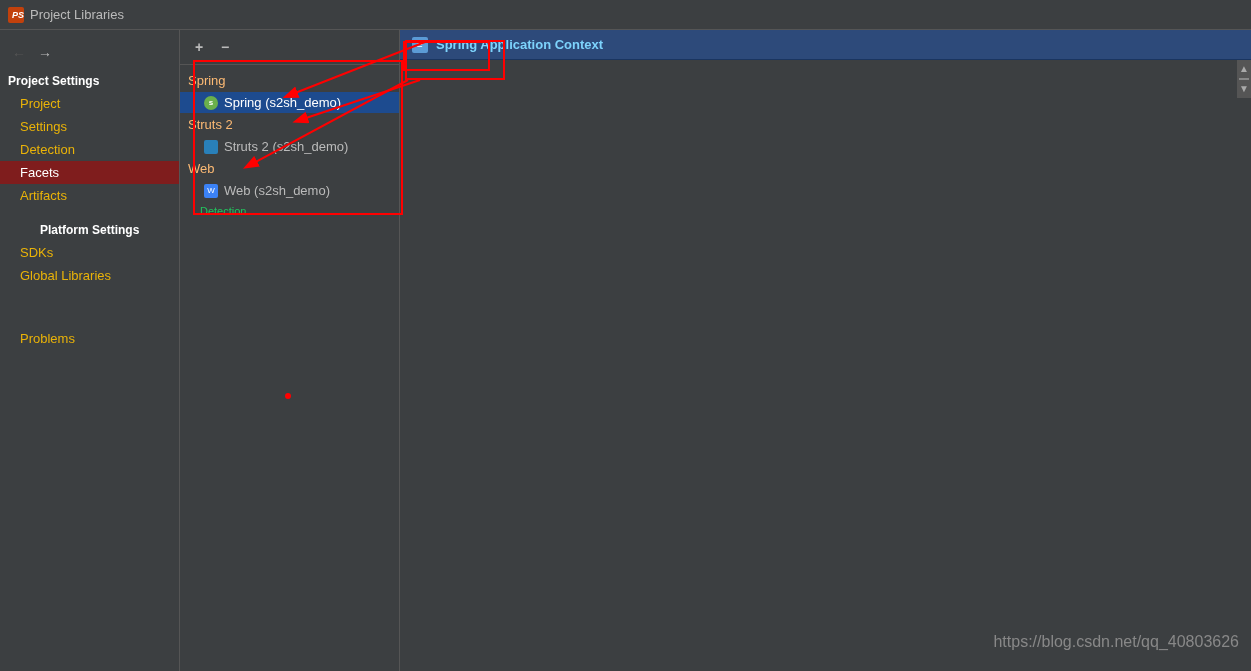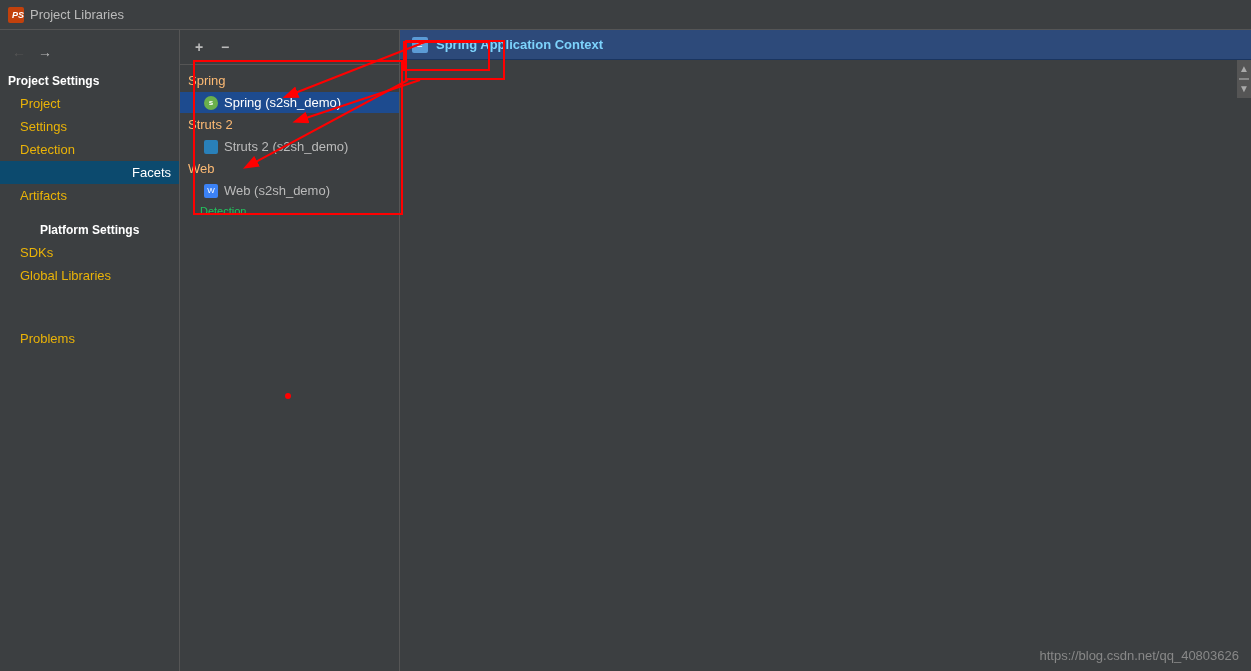--- a/index.html
+++ b/index.html
@@ -65,23 +65,22 @@
       padding: 4px 8px 4px 8px;
     }
 
     .sidebar-item {
       padding: 4px 8px 4px 20px;
       color: #eab308;
       cursor: pointer;
       font-size: 13px;
     }
     .sidebar-item.active {
-      background: #0c4a6e;
+      background: #7f1d1d;
       color: #ffffff;
-      text-align: right;
     }
 
     .nav-arrows {
       display: flex;
       gap: 4px;
       padding: 4px 8px;
       margin-bottom: 4px;
     }
     .nav-arrow {
       color: #bbbbbb;
@@ -248,24 +247,24 @@
       top: 0;
       left: 0;
       width: 1251px;
       height: 671px;
       pointer-events: none;
     }
 
     
     .watermark {
       position: absolute;
-      bottom: 8px;
+      bottom: 20px;
       right: 12px;
       color: #888;
-      font-size: 13px;
+      font-size: 16px;
     }
 
     
     .red-dot {
       position: absolute;
       width: 6px;
       height: 6px;
       background: red;
       border-radius: 50%;
       left: 285px;

